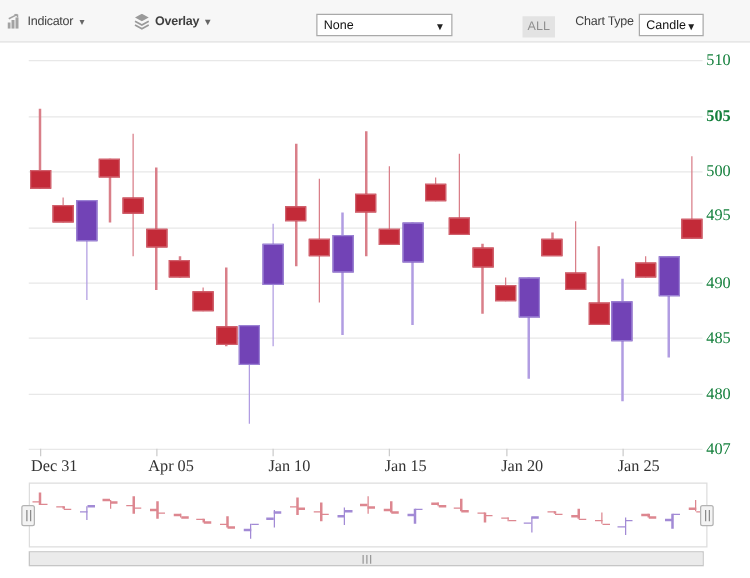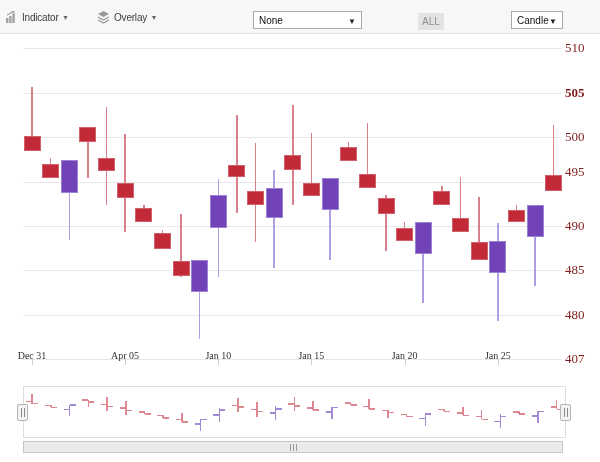--- a/index.html
+++ b/index.html
@@ -10,22 +10,22 @@
   .toolbar { position:absolute; left:0; top:0; width:600px; height:34px; background:#f7f7f7; border-bottom:1px solid #e2e2e2; }
   .tb-menu { position:absolute; top:0; height:34px; display:flex; align-items:center; gap:4px; color:#3f3f3f; font-size:10px; letter-spacing:-0.2px; cursor:pointer;text-align:right; }
   .tb-caret { color:#666; font-size:8px; margin-left:1px; }
   .tb-label { position:absolute; top:0; height:34px; display:flex; align-items:center; color:#3f3f3f; font-size:10px; letter-spacing:-0.2px; white-space:nowrap; }
   .tb-select { position:absolute; top:11px; height:18px; background:#fff; border:1px solid #a9a9a9; font-size:10px; color:#111; display:flex; align-items:center; padding-left:5px; }
   .sel-caret { position:absolute; right:5px; top:5px; font-size:8px; color:#222; }
   .all-btn { position:absolute; left:418px; top:13px; width:26px; height:17px; background:#e3e3e3; border:none; color:#8f8f8f; font-size:10px; font-family:"Liberation Sans",sans-serif; }
 
   
   .gridline { position:absolute; left:23px; width:539px; height:1px; background:#e8e8e8; }
-  .ylab { position:absolute; left:565px; width:34px; font-family:"Liberation Serif",serif; font-size:13px; color:#7f1d1d; }
-  .xlab { position:absolute; width:60px; text-align:center; font-family:"Liberation Serif",serif; font-size:10px; color:#333; top:350px; }
+  .ylab { position:absolute; left:565px; width:34px; font-family:"Liberation Serif",serif; font-size:13px; color:#15803d; }
+  .xlab { position:absolute; width:60px; text-align:right; font-family:"Liberation Serif",serif; font-size:13px; color:#333; top:365px; }
   .xtick { position:absolute; width:1px; height:6px; background:#ccc; top:359px; }
   .wick { position:absolute; width:1.5px; }
   .body { position:absolute; width:17px; border-width:1px; border-style:solid; }
 
   
   .navbox { position:absolute; left:23px; top:386px; width:543px; height:52px; border:1px solid #ddd; }
   .handle { position:absolute; top:404px; width:11px; height:17px; background:#f3f3f3; border:1px solid #b3b3b3; border-radius:2px; z-index:5; display:flex; align-items:center; justify-content:center; gap:2px; }
   .handle i { display:block; width:1px; height:9px; background:#8a8a8a; }
   .navline { position:absolute; width:1.5px; }
   .navtick { position:absolute; height:1.5px; width:6px; }
@@ -43,34 +43,35 @@
     <div class="tb-menu" style="left:6px;">
       <svg width="12" height="12" viewBox="0 0 12 12">
         <rect x="0" y="7" width="2.4" height="5" fill="#a3a3a3"></rect>
         <rect x="3.2" y="5" width="2.4" height="7" fill="#a3a3a3"></rect>
         <rect x="6.4" y="3" width="2.4" height="9" fill="#a3a3a3"></rect>
         <path d="M1 4 L8 0.5 M8 0.5 L5.5 0.5 M8 0.5 L8 3" stroke="#a3a3a3" stroke-width="1.2" fill="none"></path>
       </svg>
       <span>Indicator</span>
       <span class="tb-caret">▾</span>
     </div>
-    <div class="tb-menu" style="left:97px;">
+    <div class="tb-menu" style="left:107px;font-weight:bold;">
       <svg width="13" height="13" viewBox="0 0 13 13">
         <path d="M6.5 0 L12 3 L6.5 6 L1 3 Z" fill="#9a9a9a"></path>
         <path d="M1 6 L6.5 9 L12 6" stroke="#9a9a9a" stroke-width="1.4" fill="none"></path>
         <path d="M1 9 L6.5 12 L12 9" stroke="#9a9a9a" stroke-width="1.4" fill="none"></path>
       </svg>
       <span>Overlay</span>
       <span class="tb-caret">▾</span>
     </div>
     <div class="tb-select" style="left:253px; width:109px;">
       <span>None</span>
       <span class="sel-caret">▼</span>
     </div>
     <button class="all-btn">ALL</button>
+    <span class="tb-label" style="right:93px;">Chart Type</span>
     <div class="tb-select" style="left:511px; width:52px;">
       <span>Candle</span>
       <span class="sel-caret">▼</span>
     </div>
   </div>
 
   <div id="plot">
       <div class="gridline" style="top: 48.3px;"></div>
       <div class="ylab" style="top: 40.3px;">510</div>
       <div class="gridline" style="top: 92.7px;"></div>

